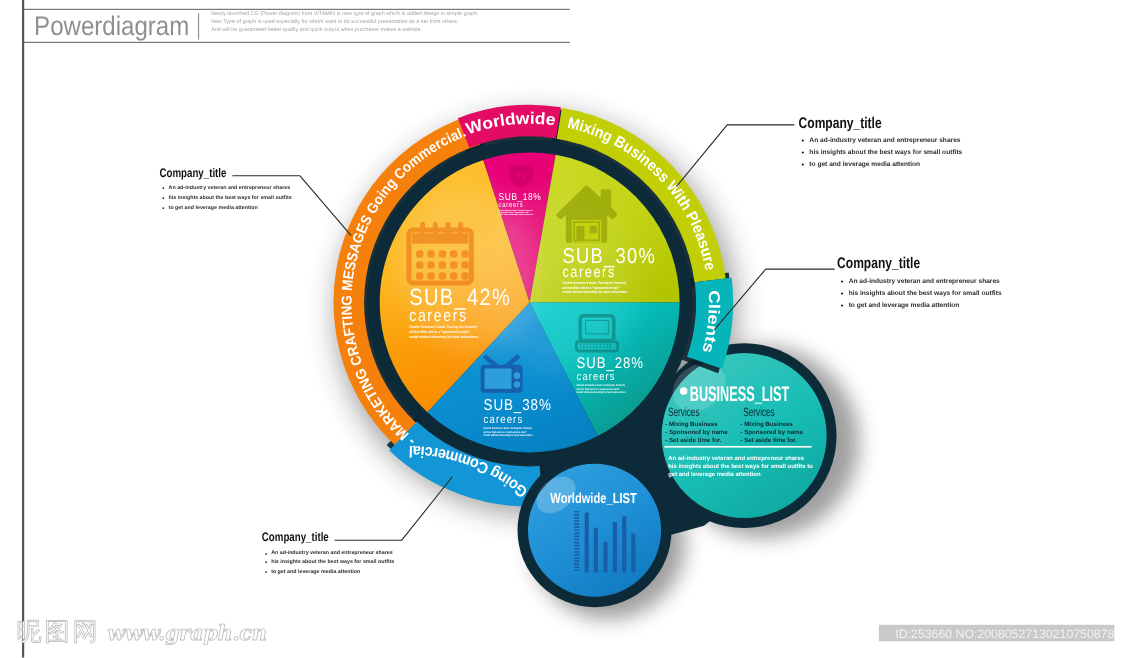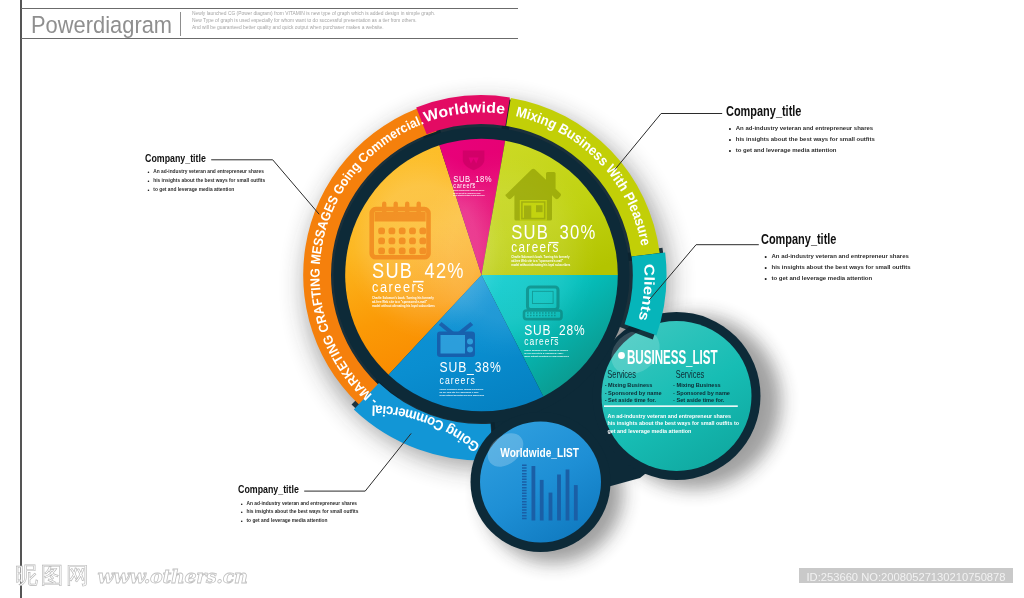--- a/index.html
+++ b/index.html
@@ -31,21 +31,21 @@
   .callout.small ul{margin:3.9px 0 0 0;}
   .callout.small li{font-size:4.83px;line-height:8.85px;padding-left:8.2px;}
   .callout.small li:before{font-size:5.5px;line-height:8.85px;left:2.5px;}
   
   .wm{position:absolute;left:15px;top:561px;display:flex;align-items:baseline;gap:6px;}
   .wm-cn{font-family:"DejaVu Sans",sans-serif;font-size:23px;font-weight:normal;
      color:#ffffff;-webkit-text-stroke:0.62px #b6b6b6;letter-spacing:2.5px;line-height:29px;}
   .wm-url{font-family:"DejaVu Serif",serif;font-style:italic;font-size:19px;font-weight:bold;
      color:transparent;-webkit-text-stroke:0.8px #c0c0c0;letter-spacing:-0.3px;line-height:19px;}
   .idbox{position:absolute;left:799px;top:568px;width:214px;height:15px;box-sizing:border-box;
-     background:#c9c9c9;color:#f2f2f2;text-align:center;
+     background:#c9c9c9;color:#f2f2f2;text-align:right;
      font-family:"Liberation Sans",sans-serif;font-size:11.2px;line-height:18.5px;letter-spacing:0px;}
 </style>
 </head>
 <body>
 
 <div class="page">
 <div class="hdr-left-bar"></div>
 <div class="hdr-rule" style="left:21px;top:8px;width:497px;height:1.1px;"></div>
 <div class="hdr-rule" style="left:21px;top:38px;width:497px;height:1.1px;"></div>
 <div class="hdr-title">Powerdiagram</div>
@@ -84,21 +84,21 @@
   <h3>Company_title</h3>
   <ul>
     <li>An ad-industry veteran and entrepreneur shares</li>
     <li>his insights about the best ways for small outfits</li>
     <li>to get and leverage media attention</li>
   </ul>
 </div>
 
 <div class="wm">
   <span class="wm-cn">昵图网</span>
-  <span class="wm-url">www.others.cn</span>
+  <span class="wm-url">www.graph.cn</span>
 </div>
 <div class="idbox">ID:253660 NO:20080527130210750878</div>
 
 <svg id="diagram" width="1024" height="598" viewBox="0 0 1024 598" xmlns="http://www.w3.org/2000/svg">
 <defs>
 <filter id="blurBig" x="-40%" y="-40%" width="180%" height="180%">
   <feGaussianBlur stdDeviation="13"></feGaussianBlur>
 </filter>
 <filter id="blurMid" x="-40%" y="-40%" width="180%" height="180%">
   <feGaussianBlur stdDeviation="9"></feGaussianBlur>

